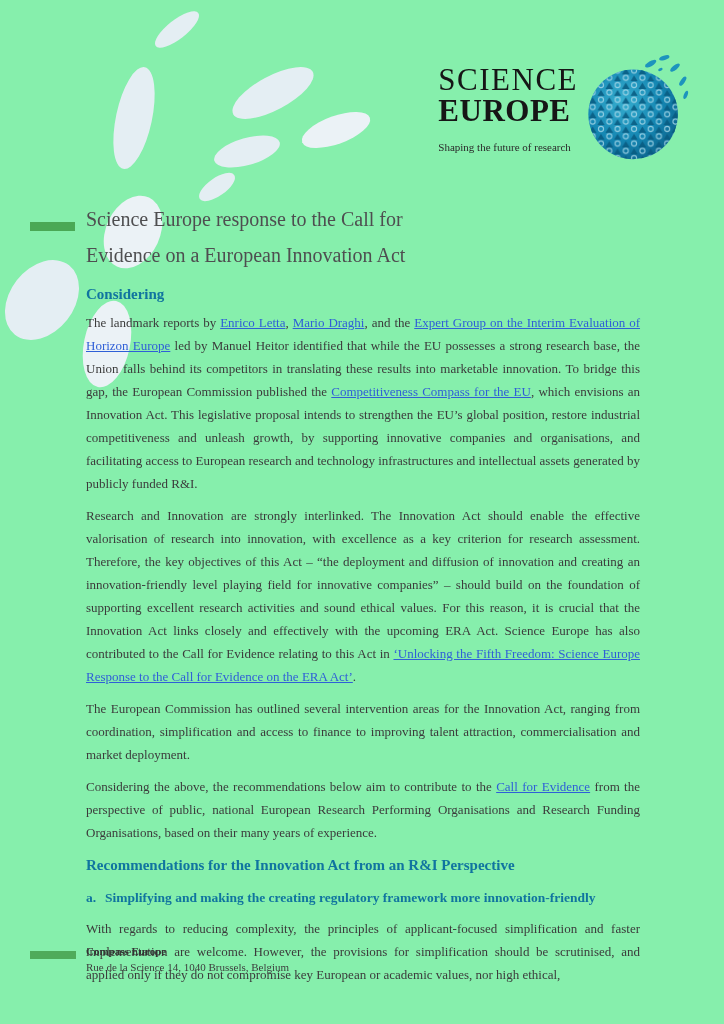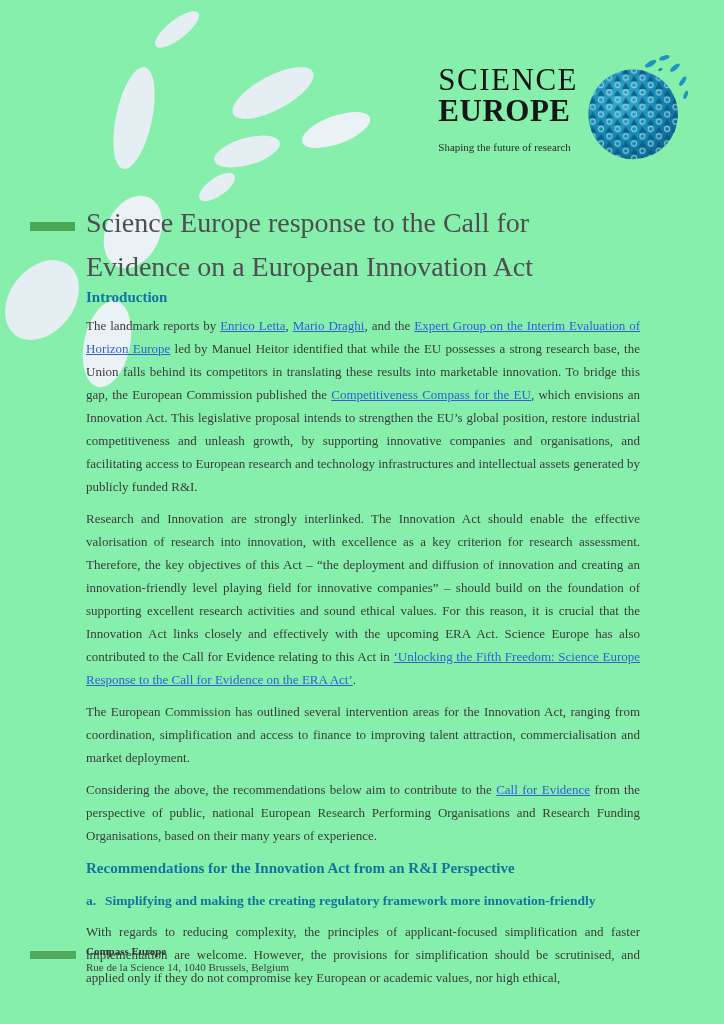--- a/index.html
+++ b/index.html
@@ -64,25 +64,26 @@
     height: 9px;
     background: #4aa855;
   }
   .content {
     position: absolute;
     left: 86px;
     top: 201px;
     width: 554px;
   }
   .doc-title {
-    font-size: 28px;
-    line-height: 44px;
+    font-size: 20px;
+    line-height: 36px;
     font-weight: 400;
     color: #4e4e50;
     white-space: pre-line;
+    margin-bottom: 13px;
   }
   .h-teal {
     color: #10749f;
     font-weight: 700;
   }
   .section-heading {
     font-size: 15px;
     line-height: 16px;
     margin-bottom: 9px;
   }
@@ -181,21 +182,21 @@
       <ellipse cx="78" cy="18" rx="2.4" ry="1.4" fill="#1d94bd" transform="rotate(-25 78 18)"></ellipse>
     </svg>
   </div>
 
   <div class="accent-dash"></div>
 
   <div class="content">
     <h1 class="doc-title">Science Europe response to the Call for
 Evidence on a European Innovation Act</h1>
 
-    <h2 class="h-teal section-heading">Introduction</h2>
+    <h2 class="h-teal section-heading">Considering</h2>
 
     <p class="body-par"><span>The landmark reports by </span><a class="link">Enrico Letta</a><span>, </span><a class="link">Mario Draghi</a><span>, and the </span><a class="link">Expert Group on the Interim Evaluation of Horizon Europe</a><span> led by Manuel Heitor identified that while the EU possesses a strong research base, the Union falls behind its competitors in translating these results into marketable innovation. To bridge this gap, the European Commission published the </span><a class="link">Competitiveness Compass for the EU</a><span>, which envisions an Innovation Act. This legislative proposal intends to strengthen the EU’s global position, restore industrial competitiveness and unleash growth, by supporting innovative companies and organisations, and facilitating access to European research and technology infrastructures and intellectual assets generated by publicly funded R&amp;I.</span></p>
     <p class="body-par"><span>Research and Innovation are strongly interlinked. The Innovation Act should enable the effective valorisation of research into innovation, with excellence as a key criterion for research assessment. Therefore, the key objectives of this Act – “the deployment and diffusion of innovation and creating an innovation-friendly level playing field for innovative companies” – should build on the foundation of supporting excellent research activities and sound ethical values. For this reason, it is crucial that the Innovation Act links closely and effectively with the upcoming ERA Act. Science Europe has also contributed to the Call for Evidence relating to this Act in </span><a class="link">‘Unlocking the Fifth Freedom: Science Europe Response to the Call for Evidence on the ERA Act’</a><span>.</span></p>
     <p class="body-par"><span>The European Commission has outlined several intervention areas for the Innovation Act, ranging from coordination, simplification and access to finance to improving talent attraction, commercialisation and market deployment.</span></p>
     <p class="body-par"><span>Considering the above, the recommendations below aim to contribute to the </span><a class="link">Call for Evidence</a><span> from the perspective of public, national European Research Performing Organisations and Research Funding Organisations, based on their many years of experience.</span></p>
 
     <h2 class="h-teal rec-heading">Recommendations for the Innovation Act from an R&amp;I Perspective</h2>
 
     <div class="h-teal sub-heading">
       <span class="marker">a.</span>

